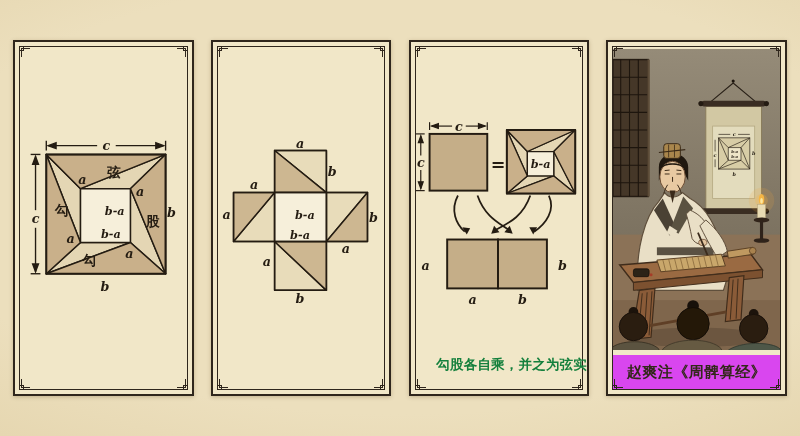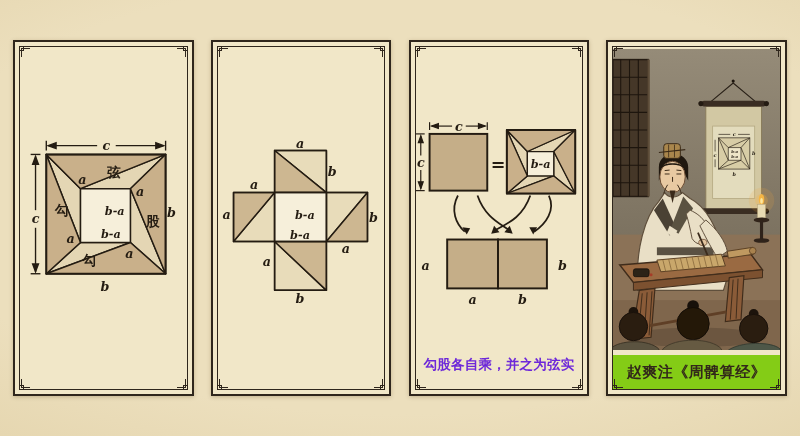--- a/index.html
+++ b/index.html
@@ -23,24 +23,24 @@
   .orn::after{content:"";position:absolute;left:-2px;top:-2px;width:3px;height:3px;border:1.4px solid #2f261c}
   .orn.tl{left:6px;top:6px}
   .orn.tr{right:6px;top:6px;transform:rotate(90deg)}
   .orn.br{right:6px;bottom:6px;transform:rotate(180deg)}
   .orn.bl{left:6px;bottom:6px;transform:rotate(270deg)}
   .dsvg{position:absolute;inset:0;width:100%;height:100%}
   .caption{
     position:absolute;left:0;right:0;top:300px;text-align:center;
     font-weight:700;font-size:15px;line-height:24px;color:#32281a;letter-spacing:.5px;
   }
-  .caption3{position:absolute;left:0;right:0;top:314px;text-align:center;
-    font-weight:700;font-size:13.5px;color:#6d28d9;letter-spacing:.2px}
+  .caption3{position:absolute;left:0;right:0;top:314px;text-align:right;
+    font-weight:700;font-size:13.5px;color:#15803d;letter-spacing:.2px}
   .strip{
-    position:absolute;left:5px;right:5px;top:313px;bottom:5px;background:#84cc16;
+    position:absolute;left:5px;right:5px;top:313px;bottom:5px;background:#d946ef;
     display:flex;align-items:center;justify-content:center;
     font-weight:700;font-size:15px;color:#32281a;letter-spacing:.5px;
   }
   
   text{fill:#241c12}
   .cjk-lg{font:700 14px "DejaVu Sans",sans-serif}
   .math{font:600 13px "DejaVu Serif",serif;font-style:italic}
   .math-sm{font:600 11.5px "DejaVu Serif",serif;font-style:italic}
   .math-xs{font:600 5px "DejaVu Serif",serif;font-style:italic}
   .math-xxs{font:600 4px "DejaVu Serif",serif;font-style:italic}

